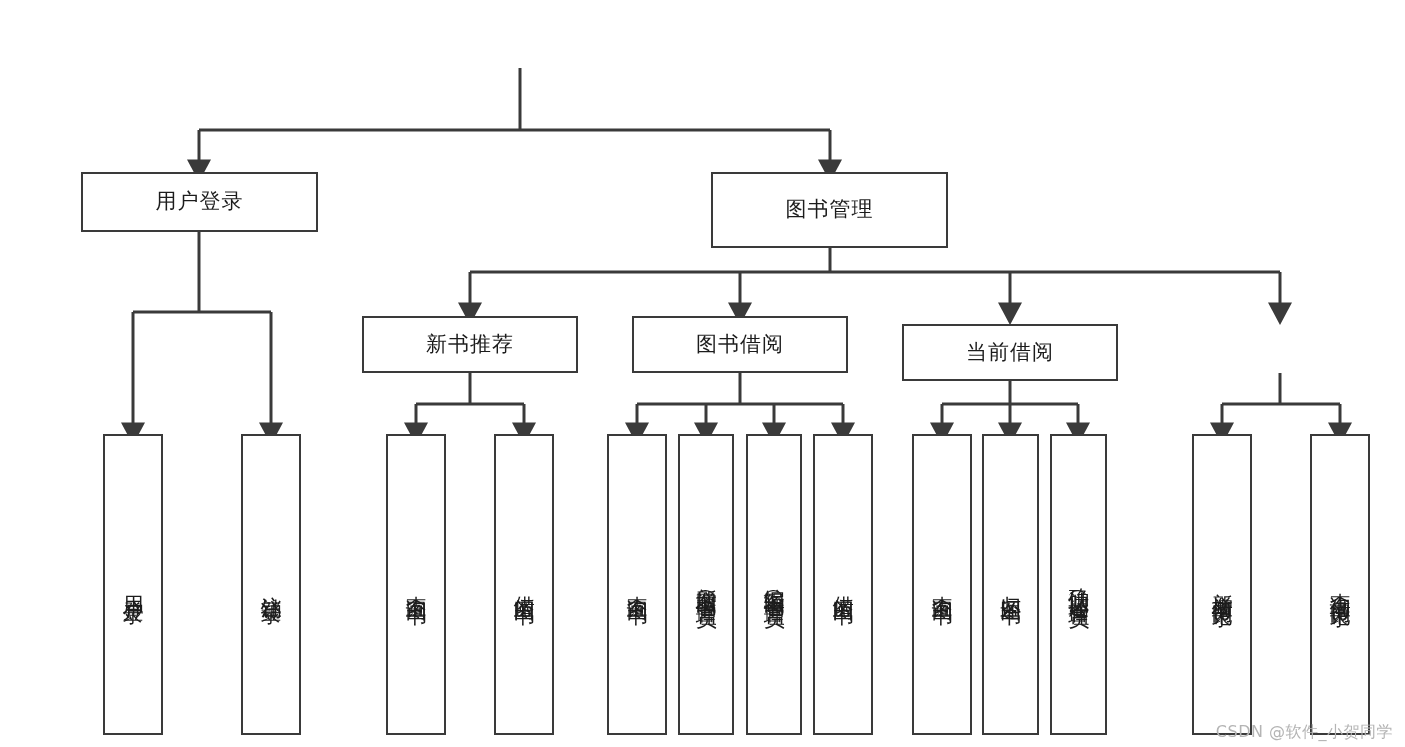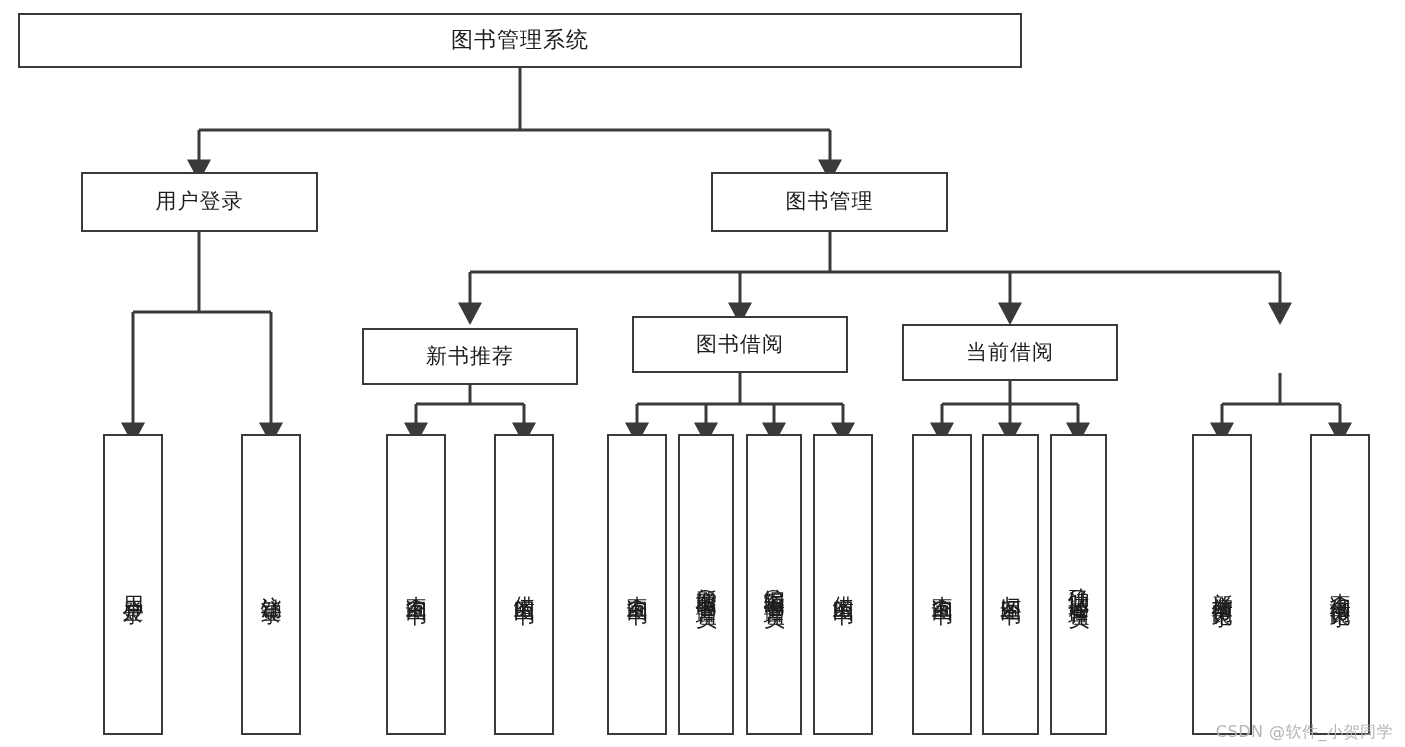--- a/index.html
+++ b/index.html
@@ -119,32 +119,29 @@
       <path d="M1010,404 L1010,426" marker-end="url(#arrow)"></path>
       <path d="M1078,404 L1078,426" marker-end="url(#arrow)"></path>
 
       <path d="M1280,373 L1280,404"></path>
       <path d="M1222,404 L1340,404"></path>
       <path d="M1222,404 L1222,426" marker-end="url(#arrow)"></path>
       <path d="M1340,404 L1340,426" marker-end="url(#arrow)"></path>
     </g>
   </svg>
 
-  <div class="node node-h node-root" style="left:18px; top:13px; width:1004px; height:55px;">
-    <span>图书管理系统</span>
-  </div>
 
   <div class="node node-h" style="left:81px; top:172px; width:237px; height:60px;">
     <span>用户登录</span>
   </div>
-  <div class="node node-h" style="left:711px; top:172px; width:237px; height:60px;">
+  <div class="node node-h" style="left:711px; top:172px; width:237px; height:76px;">
     <span>图书管理</span>
   </div>
 
-  <div class="node node-h" style="left:362px; top:328px; width:216px; height:57px;">
+  <div class="node node-h" style="left:362px; top:316px; width:216px; height:57px;">
     <span>新书推荐</span>
   </div>
   <div class="node node-h" style="left:632px; top:316px; width:216px; height:57px;">
     <span>图书借阅</span>
   </div>
   <div class="node node-h" style="left:902px; top:316px; width:216px; height:57px;margin-top:8px;">
     <span>当前借阅</span>
   </div>
 
   <div class="node node-v" style="left:103px; top:434px; width:60px; height:301px;">

